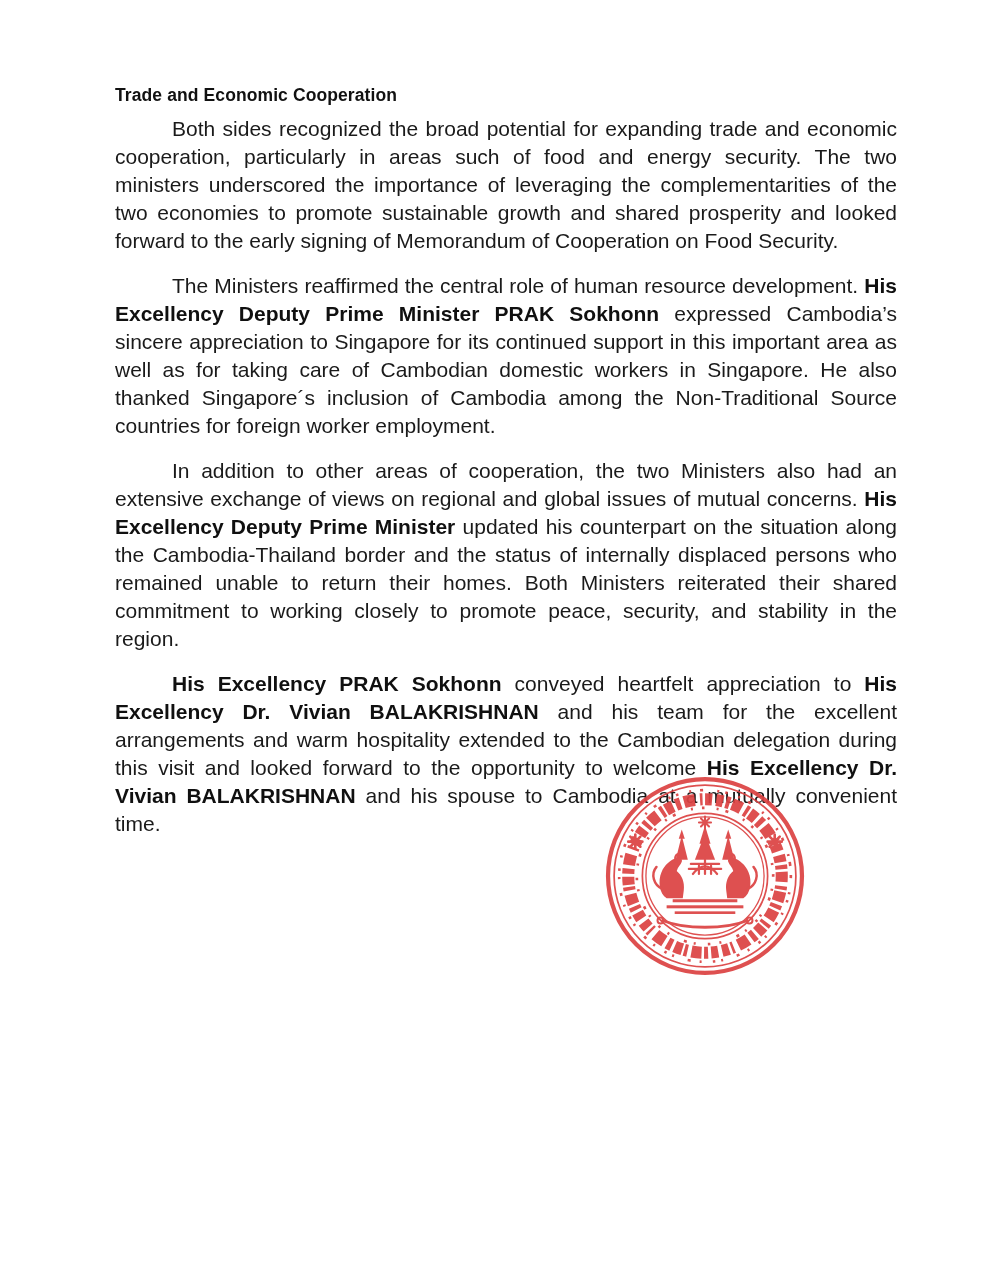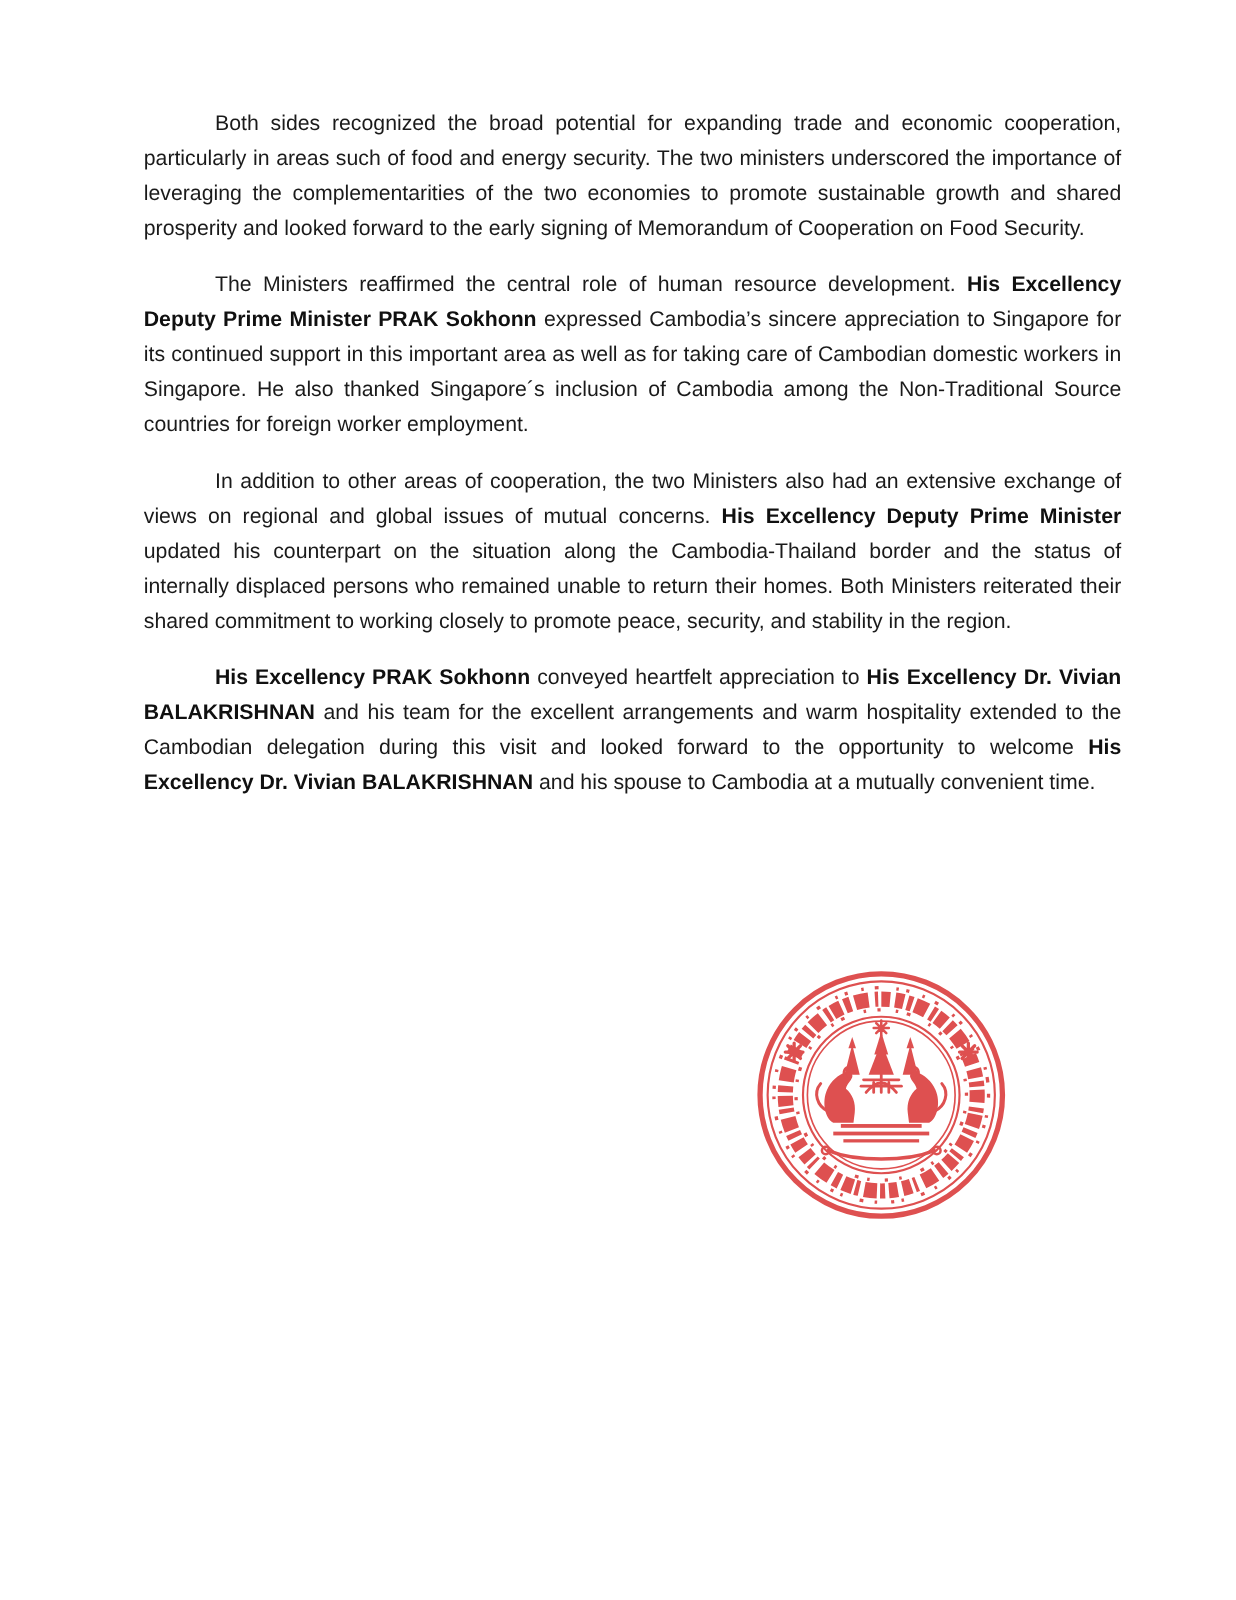--- a/index.html
+++ b/index.html
@@ -22,21 +22,21 @@
   }
   .doc-body h2 {
     font-size: 17.5px;
     line-height: 20px;
     font-weight: bold;
     color: #111111;
     margin: 0 0 10px 0;
     letter-spacing: 0.1px;
   }
   .doc-body p {
-    font-size: 17px;
+    font-size: 21px;
     line-height: 28px;
     margin: 0 0 17px 0;
     text-align: justify;
     text-indent: 57px;
     color: var(--ink);
   }
   .doc-body p b { font-weight: bold; color: #101010; }
   .dateline {
     position: absolute;
     left: 115px; top: 792px;
@@ -54,20 +54,21 @@
     opacity: 0.93;
   }
   .seal svg { width: 100%; height: 100%; display: block; }
 </style>
 </head>
 <body>
 
 <div class="page">
 
   <main class="doc-body" id="doc-body">
+      <h2>Trade and Economic Cooperation</h2>
       <p><span>Both sides recognized the broad potential for expanding trade and economic cooperation, particularly in areas such of food and energy security. The two ministers underscored the importance of leveraging the complementarities of the two economies to promote sustainable growth and shared prosperity and looked forward to the early signing of Memorandum of Cooperation on Food Security.</span></p>
       <p><span>The Ministers reaffirmed the central role of human resource development. </span><b>His Excellency Deputy Prime Minister PRAK Sokhonn</b><span> expressed Cambodia’s sincere appreciation to Singapore for its continued support in this important area as well as for taking care of Cambodian domestic workers in Singapore. He also thanked Singapore´s inclusion of Cambodia among the Non-Traditional Source countries for foreign worker employment.</span></p>
       <p><span>In addition to other areas of cooperation, the two Ministers also had an extensive exchange of views on regional and global issues of mutual concerns. </span><b>His Excellency Deputy Prime Minister</b><span> updated his counterpart on the situation along the Cambodia-Thailand border and the status of internally displaced persons who remained unable to return their homes. Both Ministers reiterated their shared commitment to working closely to promote peace, security, and stability in the region.</span></p>
       <p><b>His Excellency PRAK Sokhonn</b><span> conveyed heartfelt appreciation to </span><b>His Excellency Dr. Vivian BALAKRISHNAN</b><span> and his team for the excellent arrangements and warm hospitality extended to the Cambodian delegation during this visit and looked forward to the opportunity to welcome </span><b>His Excellency Dr. Vivian BALAKRISHNAN</b><span> and his spouse to Cambodia at a mutually convenient time.</span></p>
     </main>
 
 
   <div class="seal">
     <svg viewBox="0 0 200 200">
       <defs>

